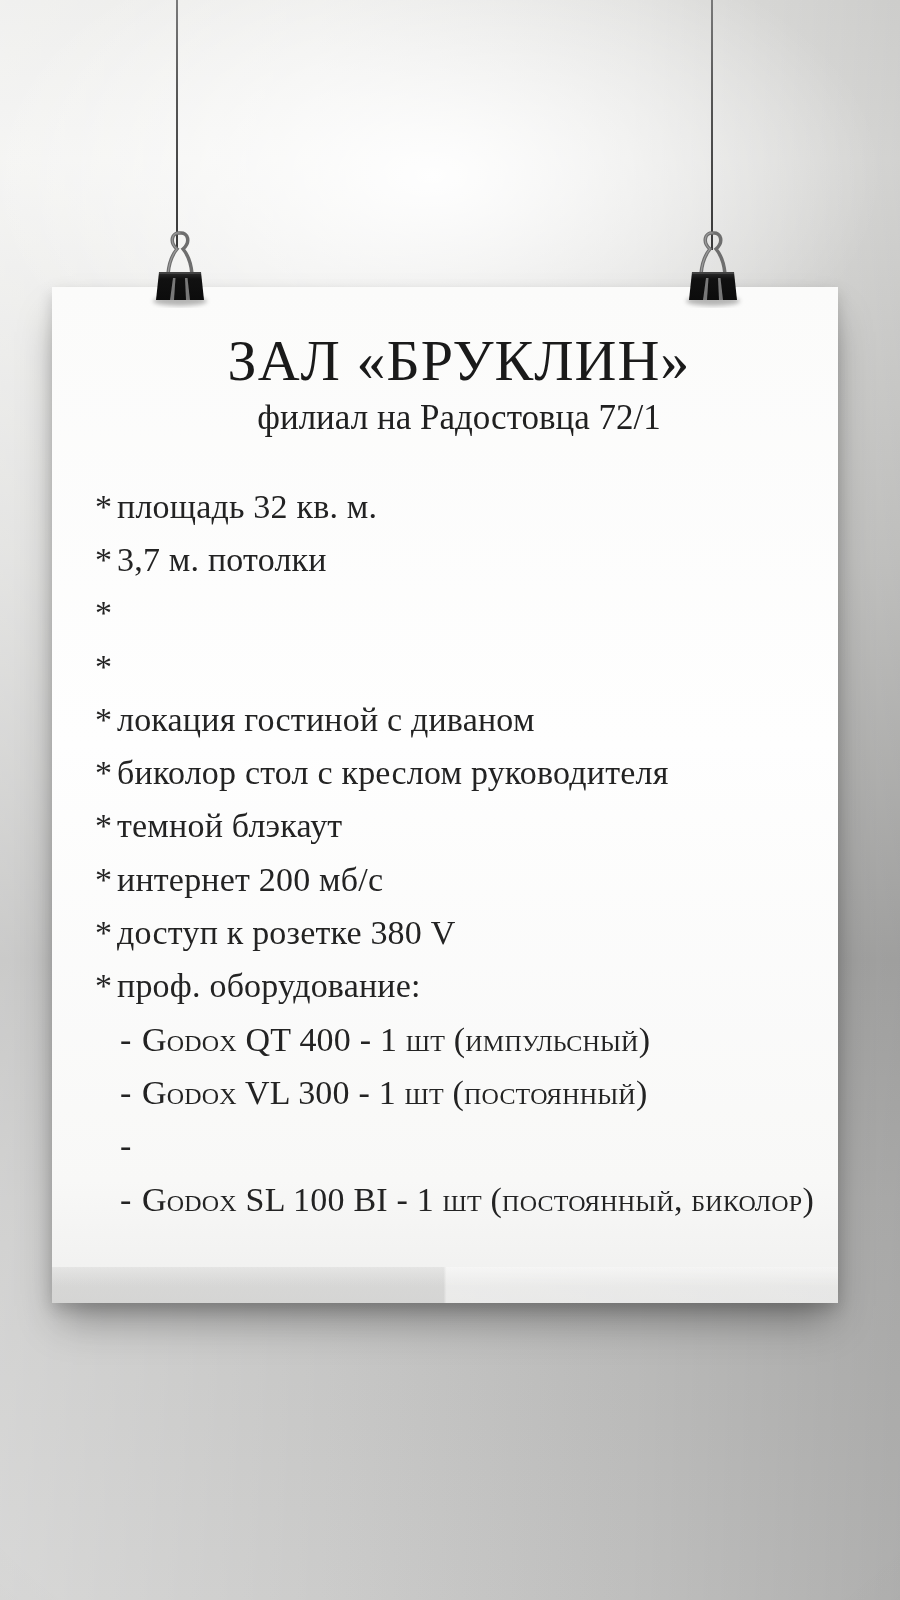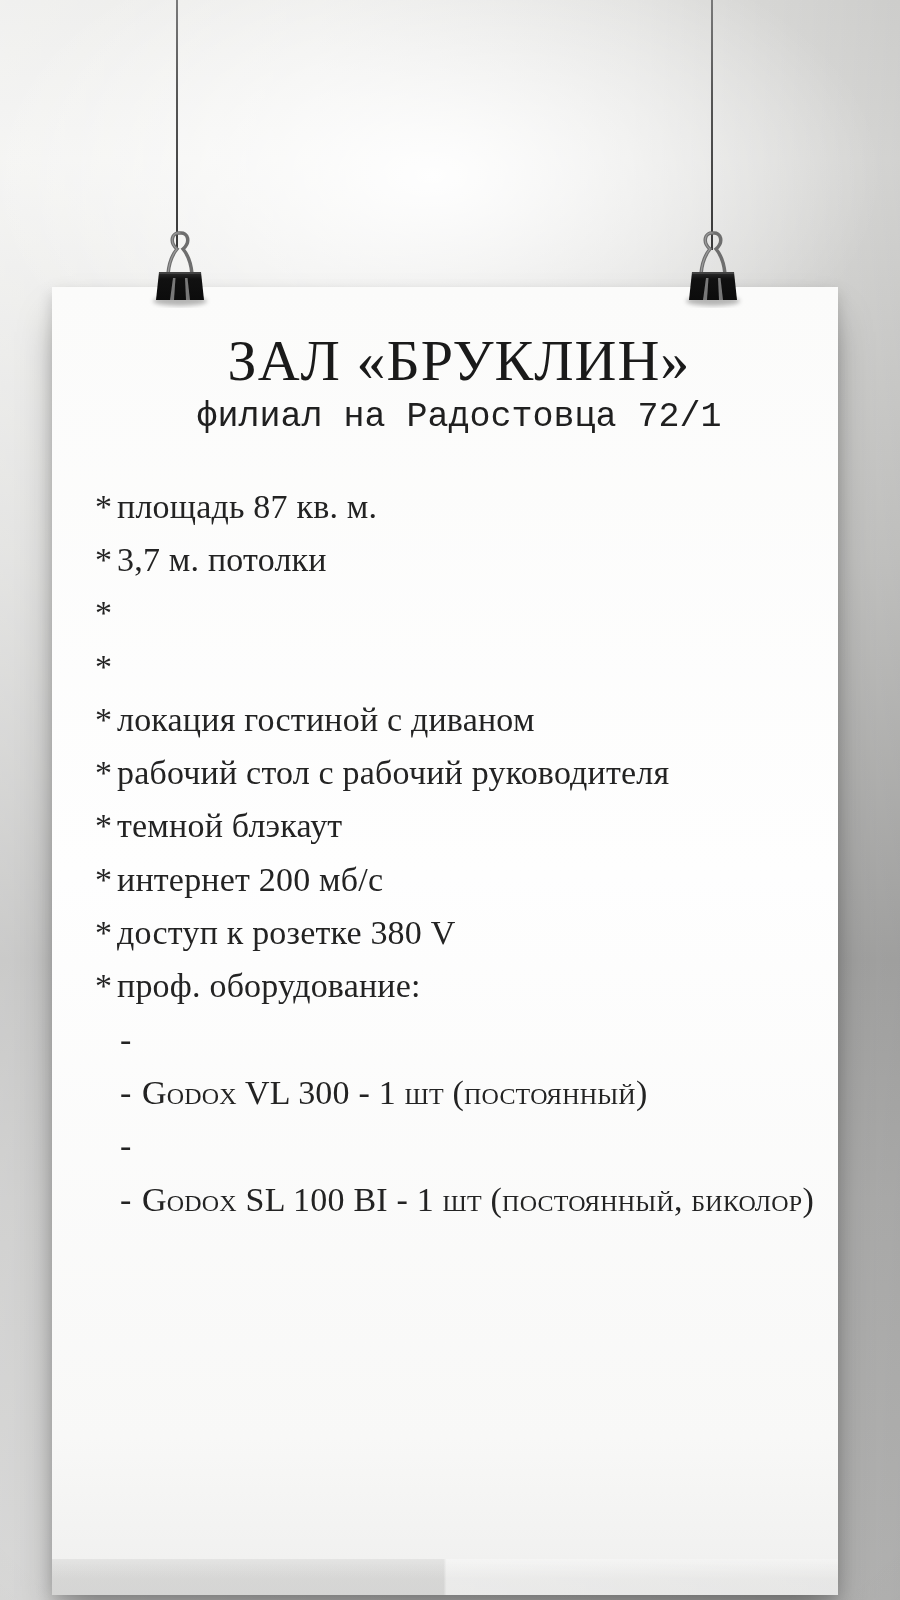--- a/index.html
+++ b/index.html
@@ -25,42 +25,41 @@
 
   
   .clip { position: absolute; width: 90px; height: 80px; }
   .clip.left  { left: 135px; top: 228px; }
   .clip.right { left: 668px; top: 228px; }
 
   
   .paper {
     position: absolute;
     left: 52px; top: 287px;
-    width: 786px; height: 1308px;
+    width: 786px; height: 1016px;
     box-sizing: border-box;
     padding-top: 42px;
     background: linear-gradient(180deg, #fbfbfa 0%, #fefefe 45%, #f8f8f7 88%, #efefee 100%);
     box-shadow: 0 24px 38px -8px rgba(0,0,0,0.35), 0 6px 14px rgba(0,0,0,0.15);
   }
   .paper::after {          
     content: ""; position: absolute; left: 0; right: 0; bottom: 0; height: 36px;
     background:
       linear-gradient(to right, rgba(0,0,0,0.055) 0%, rgba(0,0,0,0.055) 49.8%, rgba(255,255,255,0.30) 50.2%, rgba(255,255,255,0.18) 100%),
       linear-gradient(to bottom, rgba(195,195,193,0) 0%, rgba(195,195,193,0.30) 55%, rgba(208,208,206,0.45) 100%);
   }
 
   .poster-header { text-align: center; transform: translateX(14px); color: #1b1b1b; }
   .title {
     font-size: 58px; line-height: 1.12; letter-spacing: 1px;
     color: #1a1a1a;
   }
   .subtitle {
     font-size: 35px; line-height: 1.25; margin-top: 2px;
     color: #202020;
-    font-family: Liberation Mono, monospace;
   }
 
   .list {
     list-style: none; margin: 40px 0 0 0; padding: 0 0 0 43px;
     color: #232323;
   }
   .list li {
     display: flex; align-items: baseline;
     height: 53.3px; line-height: 53.3px;
     font-size: 34px; letter-spacing: 0.2px;
@@ -78,58 +77,59 @@
 
 <div class="paper">
   <div class="poster-header">
     <div class="title">ЗАЛ «БРУКЛИН»</div>
     <div class="subtitle">филиал на Радостовца 72/1</div>
   </div>
 
   <ul class="list">
     <li>
         <span class="marker">*</span>
-        <span class="txt">площадь 87 кв. м.</span>
+        <span class="txt">площадь 32 кв. м.</span>
       </li>
     <li>
         <span class="marker">*</span>
         <span class="txt">3,7 м. потолки</span>
       </li>
     <li>
         <span class="marker">*</span>
       </li>
     <li>
         <span class="marker">*</span>
       </li>
     <li>
         <span class="marker">*</span>
         <span class="txt">локация гостиной с диваном</span>
       </li>
     <li>
         <span class="marker">*</span>
-        <span class="txt">рабочий стол с рабочий руководителя</span>
+        <span class="txt">биколор стол с креслом руководителя</span>
       </li>
     <li>
         <span class="marker">*</span>
         <span class="txt">темной блэкаут</span>
       </li>
     <li>
         <span class="marker">*</span>
         <span class="txt">интернет 200 мб/с</span>
       </li>
     <li>
         <span class="marker">*</span>
         <span class="txt">доступ к розетке 380 V</span>
       </li>
     <li>
         <span class="marker">*</span>
         <span class="txt">проф. оборудование:</span>
       </li>
     <li class="sub">
         <span class="marker">-</span>
+        <span class="txt">Godox QT 400 - 1 шт (импульсный)</span>
       </li>
     <li class="sub">
         <span class="marker">-</span>
         <span class="txt">Godox VL 300 - 1 шт (постоянный)</span>
       </li>
     <li class="sub">
         <span class="marker">-</span>
       </li>
     <li class="sub">
         <span class="marker">-</span>

